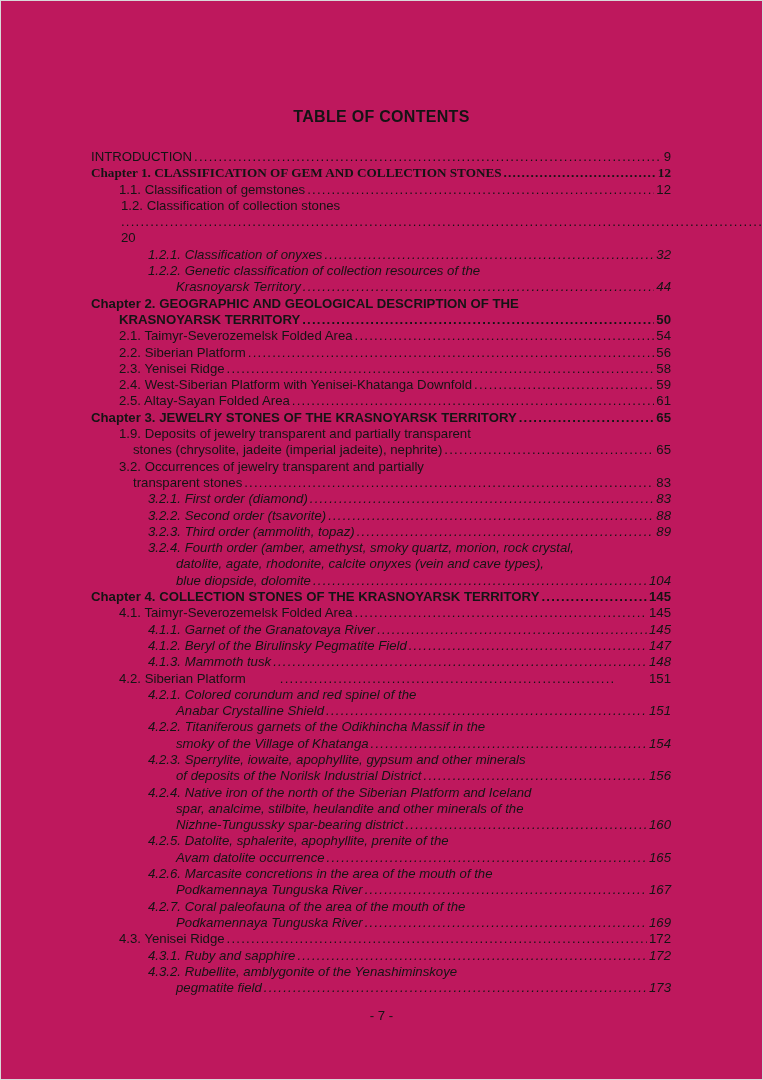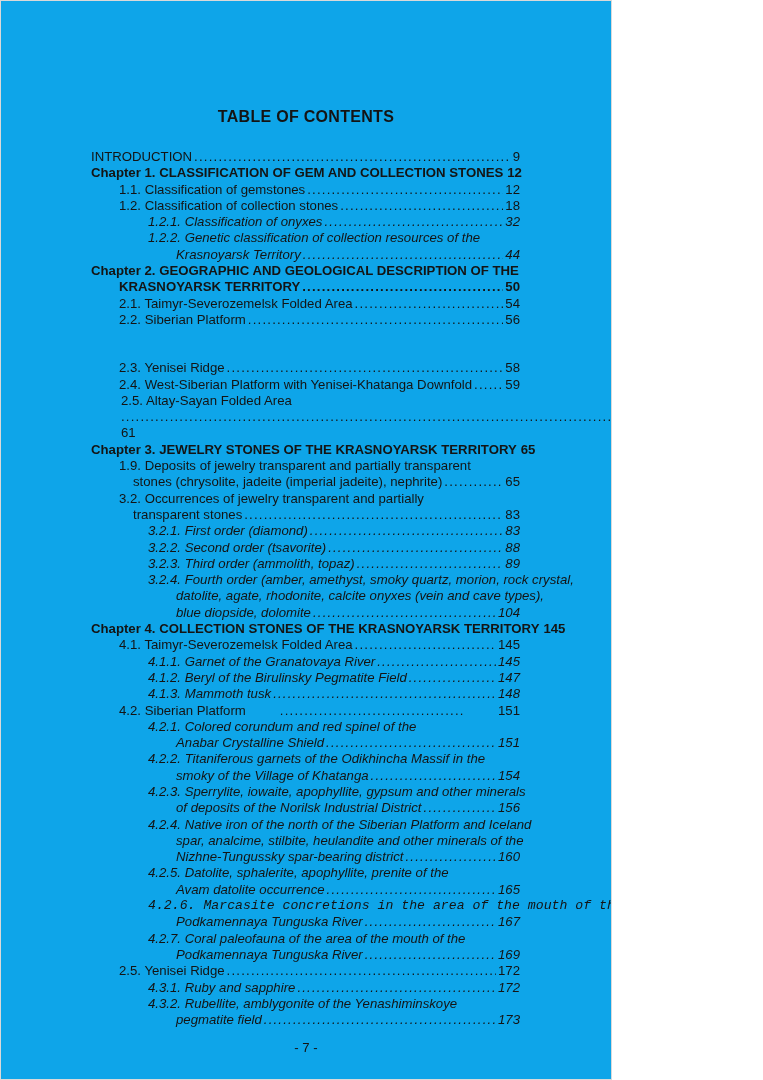--- a/index.html
+++ b/index.html
@@ -2,24 +2,24 @@
 <html><head>
 <meta charset="utf-8">
 <style>
   html, body {
     margin: 0;
     padding: 0;
     background: #ffffff;
   }
   .page {
     position: relative;
-    width: 612px;
+    width: 763px;
     height: 1080px;
     box-sizing: border-box;
-    background: #0ea5e9;
+    background: #be185d;
     border: 1px solid #d9d9d9;
     font-family: "Liberation Sans", "DejaVu Sans", sans-serif;
     color: #141414;
     overflow: hidden;
   }
   .title {
     padding-top: 106px;
     text-align: center;
     font-weight: bold;
     font-size: 16px;
@@ -69,38 +69,38 @@
   <div class="title">TABLE OF CONTENTS</div>
   <div class="toc">
       <div class="entry normal">
         <div class="line" style="padding-left: 0px;">
           <span class="text">INTRODUCTION</span>
           <span class="leader"></span>
           <span class="pagenum">9</span>
         </div>
       </div>
       <div class="entry bold">
-        <div class="line" style="padding-left: 0px;">
+        <div class="line" style="padding-left: 0px; font-family: Liberation Serif, serif;">
           <span class="text">Chapter 1. CLASSIFICATION OF GEM AND COLLECTION STONES</span>
           <span class="leader"></span>
           <span class="pagenum">12</span>
         </div>
       </div>
       <div class="entry normal">
         <div class="line" style="padding-left: 28px;">
           <span class="text">1.1. Classification of gemstones</span>
           <span class="leader"></span>
           <span class="pagenum">12</span>
         </div>
       </div>
       <div class="entry normal">
-        <div class="line" style="padding-left: 28px;">
+        <div class="line" style="padding-left: 28px; flex-direction: column;">
           <span class="text">1.2. Classification of collection stones</span>
           <span class="leader"></span>
-          <span class="pagenum">18</span>
+          <span class="pagenum">20</span>
         </div>
       </div>
       <div class="entry italic">
         <div class="line" style="padding-left: 57px;">
           <span class="text">1.2.1. Classification of onyxes</span>
           <span class="leader"></span>
           <span class="pagenum">32</span>
         </div>
       </div>
       <div class="entry italic">
@@ -131,35 +131,35 @@
         </div>
       </div>
       <div class="entry normal">
         <div class="line" style="padding-left: 28px;">
           <span class="text">2.2. Siberian Platform</span>
           <span class="leader"></span>
           <span class="pagenum">56</span>
         </div>
       </div>
       <div class="entry normal">
-        <div class="line" style="padding-left: 28px; margin-top: 32px;">
+        <div class="line" style="padding-left: 28px;">
           <span class="text">2.3. Yenisei Ridge</span>
           <span class="leader"></span>
           <span class="pagenum">58</span>
         </div>
       </div>
       <div class="entry normal">
         <div class="line" style="padding-left: 28px;">
           <span class="text">2.4. West-Siberian Platform with Yenisei-Khatanga Downfold</span>
           <span class="leader"></span>
           <span class="pagenum">59</span>
         </div>
       </div>
       <div class="entry normal">
-        <div class="line" style="padding-left: 28px; flex-direction: column;">
+        <div class="line" style="padding-left: 28px;">
           <span class="text">2.5. Altay-Sayan Folded Area</span>
           <span class="leader"></span>
           <span class="pagenum">61</span>
         </div>
       </div>
       <div class="entry bold">
         <div class="line" style="padding-left: 0px;">
           <span class="text">Chapter 3. JEWELRY STONES OF THE KRASNOYARSK TERRITORY</span>
           <span class="leader"></span>
           <span class="pagenum">65</span>
@@ -308,42 +308,42 @@
         <div class="line" style="padding-left: 57px; font-style: italic;">
           <span class="text">4.2.5. Datolite, sphalerite, apophyllite, prenite of the</span>
         </div>
         <div class="line" style="padding-left: 85px;">
           <span class="text">Avam datolite occurrence</span>
           <span class="leader"></span>
           <span class="pagenum">165</span>
         </div>
       </div>
       <div class="entry italic">
-        <div class="line" style="padding-left: 57px; font-family: Liberation Mono, monospace;">
+        <div class="line" style="padding-left: 57px;">
           <span class="text">4.2.6. Marcasite concretions in the area of the mouth of the</span>
         </div>
         <div class="line" style="padding-left: 85px;">
           <span class="text">Podkamennaya Tunguska River</span>
           <span class="leader"></span>
           <span class="pagenum">167</span>
         </div>
       </div>
       <div class="entry italic">
         <div class="line" style="padding-left: 57px;">
           <span class="text">4.2.7. Coral paleofauna of the area of the mouth of the</span>
         </div>
         <div class="line" style="padding-left: 85px;">
           <span class="text">Podkamennaya Tunguska River</span>
           <span class="leader"></span>
           <span class="pagenum">169</span>
         </div>
       </div>
       <div class="entry normal">
         <div class="line" style="padding-left: 28px;">
-          <span class="text">2.5. Yenisei Ridge</span>
+          <span class="text">4.3. Yenisei Ridge</span>
           <span class="leader"></span>
           <span class="pagenum">172</span>
         </div>
       </div>
       <div class="entry italic">
         <div class="line" style="padding-left: 57px;">
           <span class="text">4.3.1. Ruby and sapphire</span>
           <span class="leader"></span>
           <span class="pagenum">172</span>
         </div>

